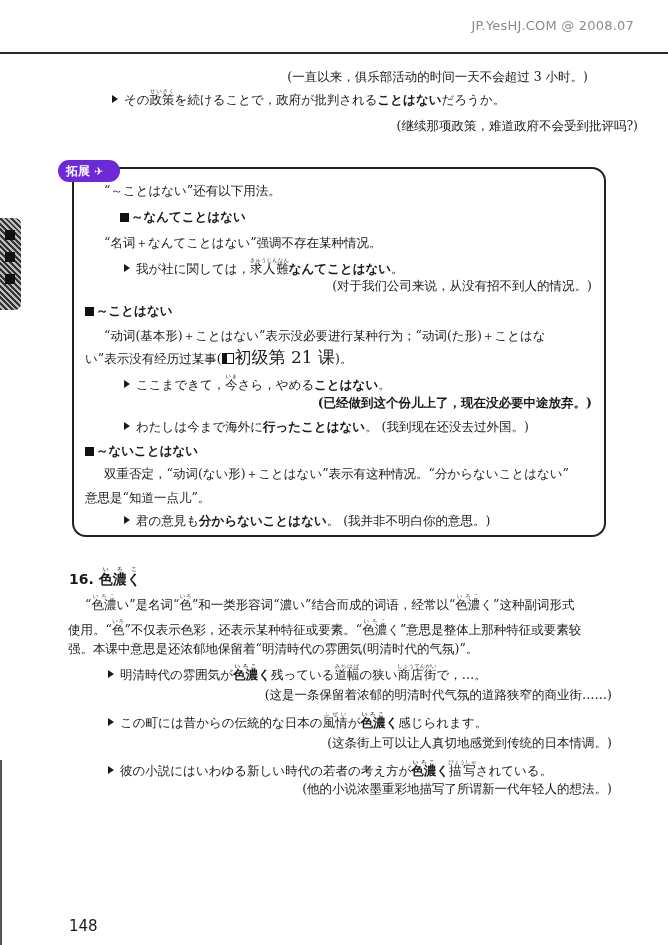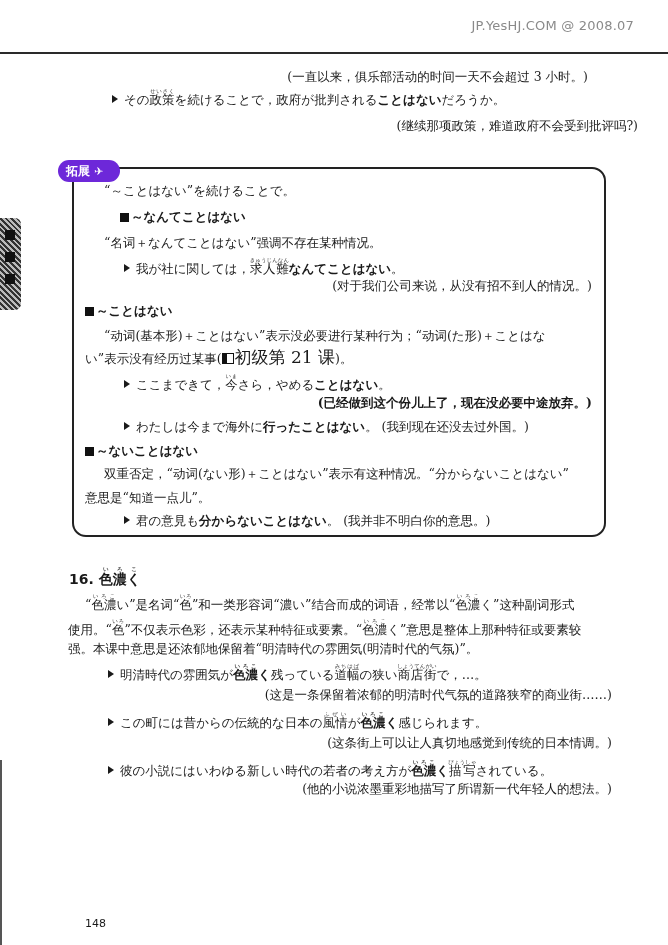--- a/index.html
+++ b/index.html
@@ -61,21 +61,21 @@
   }
   .left-rule {
     position: absolute; left: 0; top: 760px; width: 2px; height: 185px; background: #555;
   }
   .sec-title {
     position: absolute; left: 69px; top: 566px;
     font-family: "DejaVu Sans", sans-serif; font-weight: bold; font-size: 14px;
   }
   .page-num {
     position: absolute; left: 69px; top: 917px;
-    font-family: "DejaVu Sans", sans-serif; font-size: 11px; margin-left: 16px;
+    font-family: "DejaVu Sans", sans-serif; font-size: 15px;
   }
 </style>
 </head>
 <body>
 
 <div class="watermark">JP.YesHJ.COM @ 2008.07</div>
 <div class="top-rule"></div>
 
 <div class="side-tab">
   <span style="top:12px"></span>
@@ -89,21 +89,21 @@
   <span class="bullet"></span><span>その</span><ruby><span>政策</span><rt>せいさく</rt></ruby><span>を続けることで，政府が批判される</span><b>ことはない</b><span>だろうか。</span>
 </div>
 <div class="line" style="right:30px; top:118px;">(继续那项政策，难道政府不会受到批评吗?)</div>
 
 <div class="ext-box"></div>
 <div class="ext-badge">
   <span>拓展</span>
   <span class="bird">✈</span>
 </div>
 
-<div class="line" style="left:104px; top:183px;">“～ことはない”を続けることで。</div>
+<div class="line" style="left:104px; top:183px;">“～ことはない”还有以下用法。</div>
 
 <div class="line" style="left:85px; top:209px;margin-left:35px;">
   <span class="heading-sq"></span><b>～なんてことはない</b>
 </div>
 <div class="line" style="left:104px; top:235px;">“名词＋なんてことはない”强调不存在某种情况。</div>
 <div class="line" style="left:124px; top:257px;">
   <span class="bullet"></span><span>我が社に関しては，</span><ruby><span>求人難</span><rt>きゅうじんなん</rt></ruby><b>なんてことはない</b><span>。</span>
 </div>
 <div class="line" style="right:76px; top:278px;">(对于我们公司来说，从没有招不到人的情况。)</div>
 

